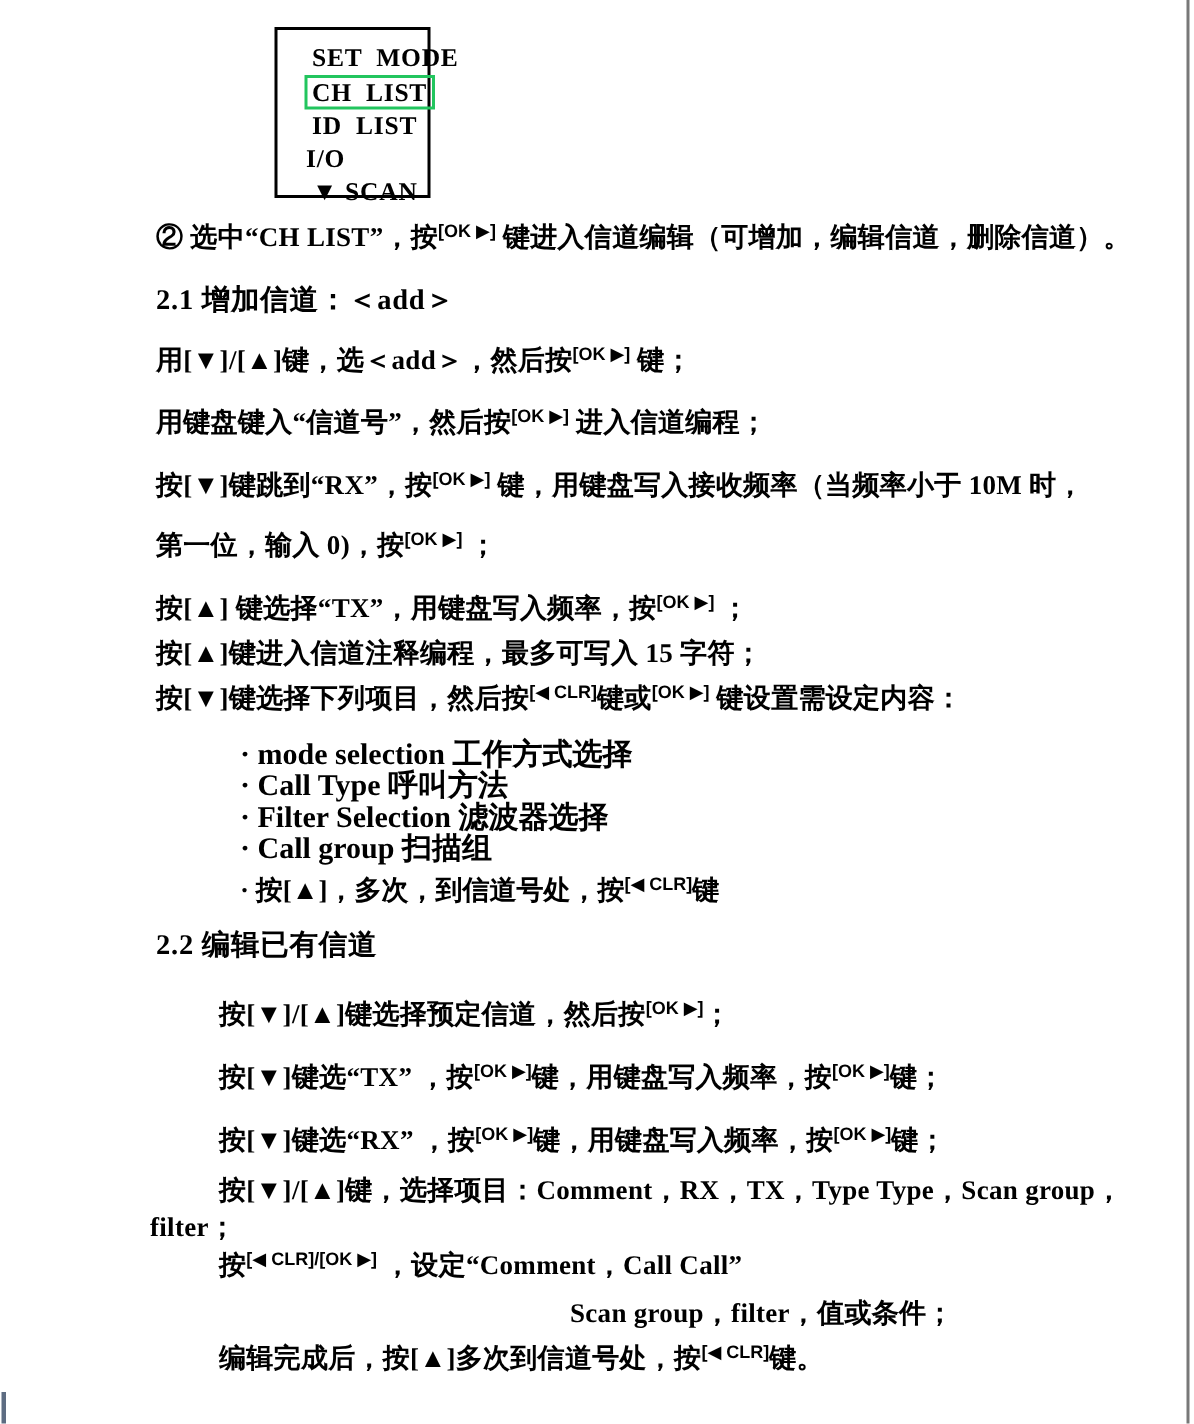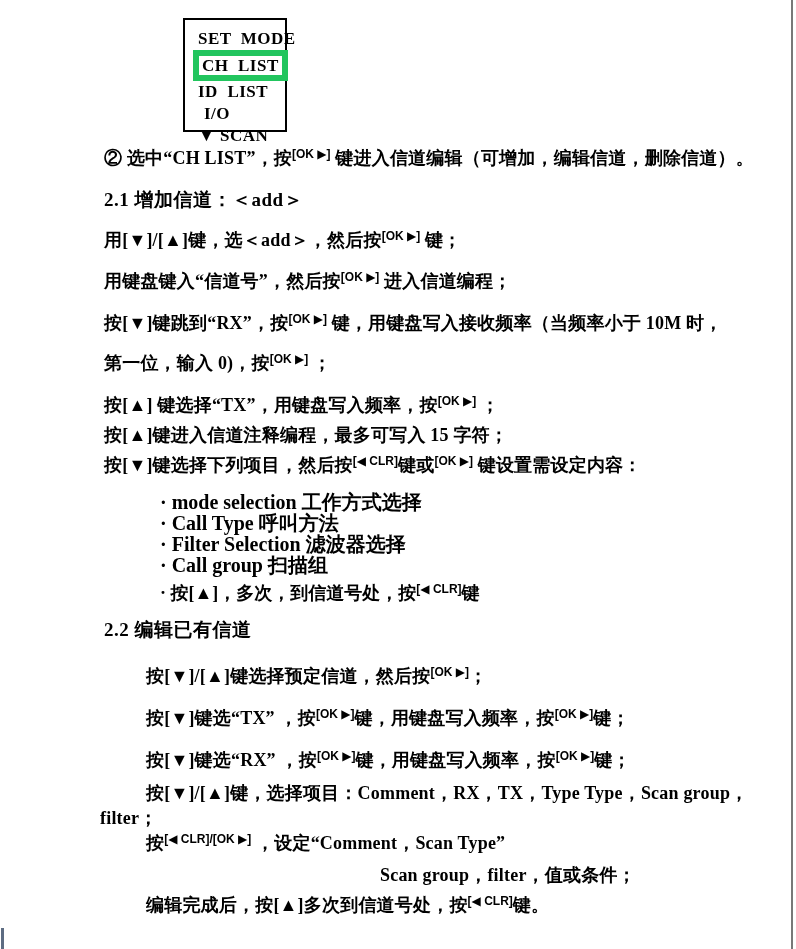--- a/index.html
+++ b/index.html
@@ -14,25 +14,25 @@
   .key{
     font-family:"Liberation Sans","DejaVu Sans",sans-serif;
     font-weight:bold;font-size:12px;position:relative;top:-6px;
     white-space:pre;letter-spacing:0;
   }
   .menu-box{
     position:absolute;left:183px;top:18px;width:104px;height:114px;
     border:2px solid #000;box-sizing:border-box;
     font-size:17px;letter-spacing:0.5px;
   }
-  .menu-item{white-space:pre;line-height:22px;padding-left:13px;}
+  .menu-item{white-space:pre;line-height:22px;padding-left:23px;}
   .menu-item.first{margin-top:8px;}
   .menu-item.io{padding-left:19px;}
   .selected-box{
-    display:inline-block;border:6px solid #22c55e;padding:0 3px;margin-left:-5px;line-height:19px;
+    display:inline-block;border:2px solid #22c55e;padding:0 3px;margin-left:-5px;line-height:19px;
   }
   .edge-line{position:absolute;top:0;bottom:0;right:3px;width:2px;}
   .corner-mark{position:absolute;left:1px;bottom:0;width:3px;height:21px;}
 </style>
 </head>
 <body>
 
 <div class="menu-box">
   <div class="menu-item first">SET  MODE</div>
   <div class="menu-item"><span class="selected-box">CH  LIST</span></div>
@@ -107,21 +107,21 @@
 
 <div class="para" style="left:146px;top:781px;">
   <span>按[▼]/[▲]键，选择项目：Comment，RX，TX，Type Type，Scan group，</span>
 </div>
 
 <div class="para" style="left:100px;top:806px;">
   <span>filter；</span>
 </div>
 
 <div class="para" style="left:146px;top:831px;">
-  <span>按</span><span class="key">[◀ CLR]</span><span class="key">/</span><span class="key">[OK ▶]</span><span> ，设定“Comment，Scan Type”</span>
+  <span>按</span><span class="key">[◀ CLR]</span><span class="key">/</span><span class="key">[OK ▶]</span><span> ，设定“Comment，Call Call”</span>
 </div>
 
 <div class="para" style="left:380px;top:863px;">
   <span>Scan group，filter，值或条件；</span>
 </div>
 
 <div class="para" style="left:146px;top:893px;">
   <span>编辑完成后，按[▲]多次到信道号处，按</span><span class="key">[◀ CLR]</span><span>键。</span>
 </div>
 

